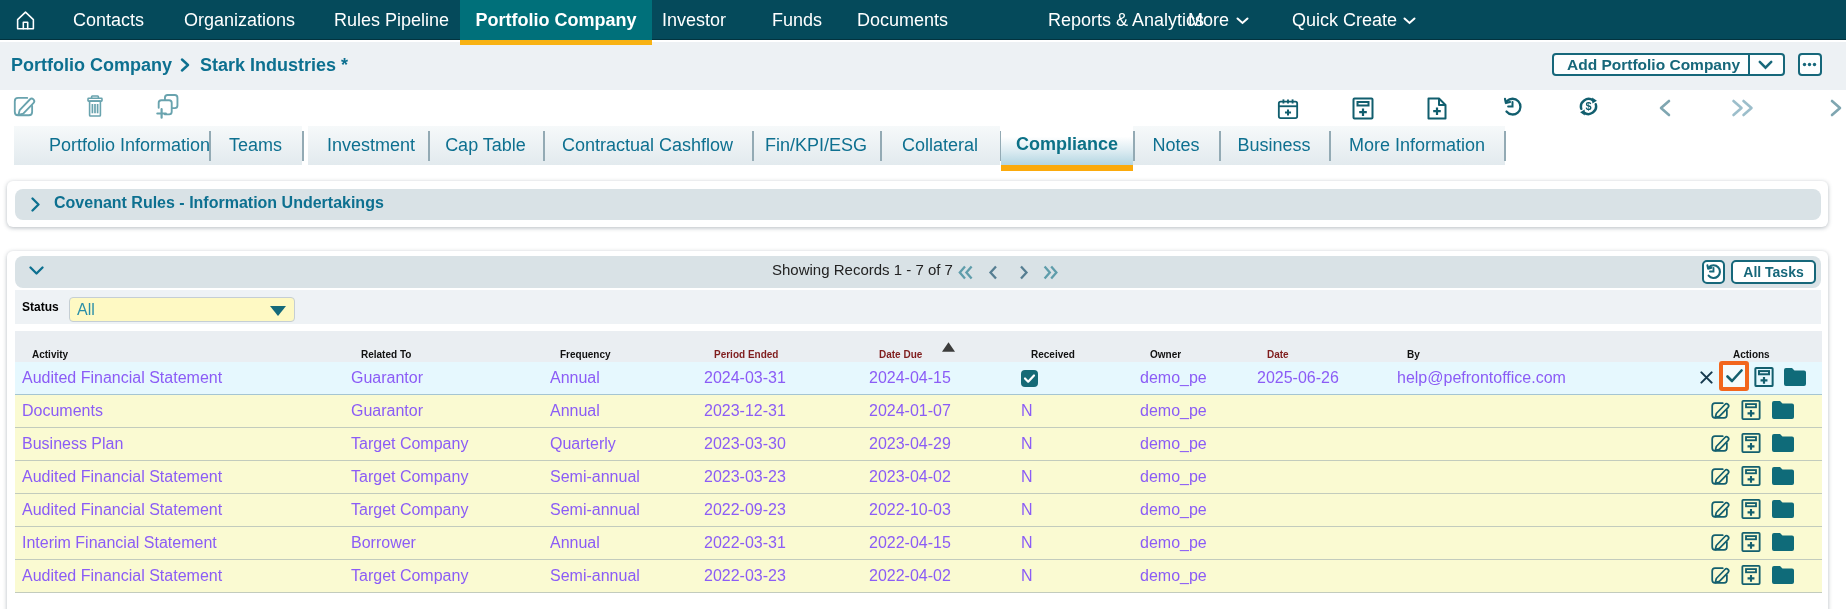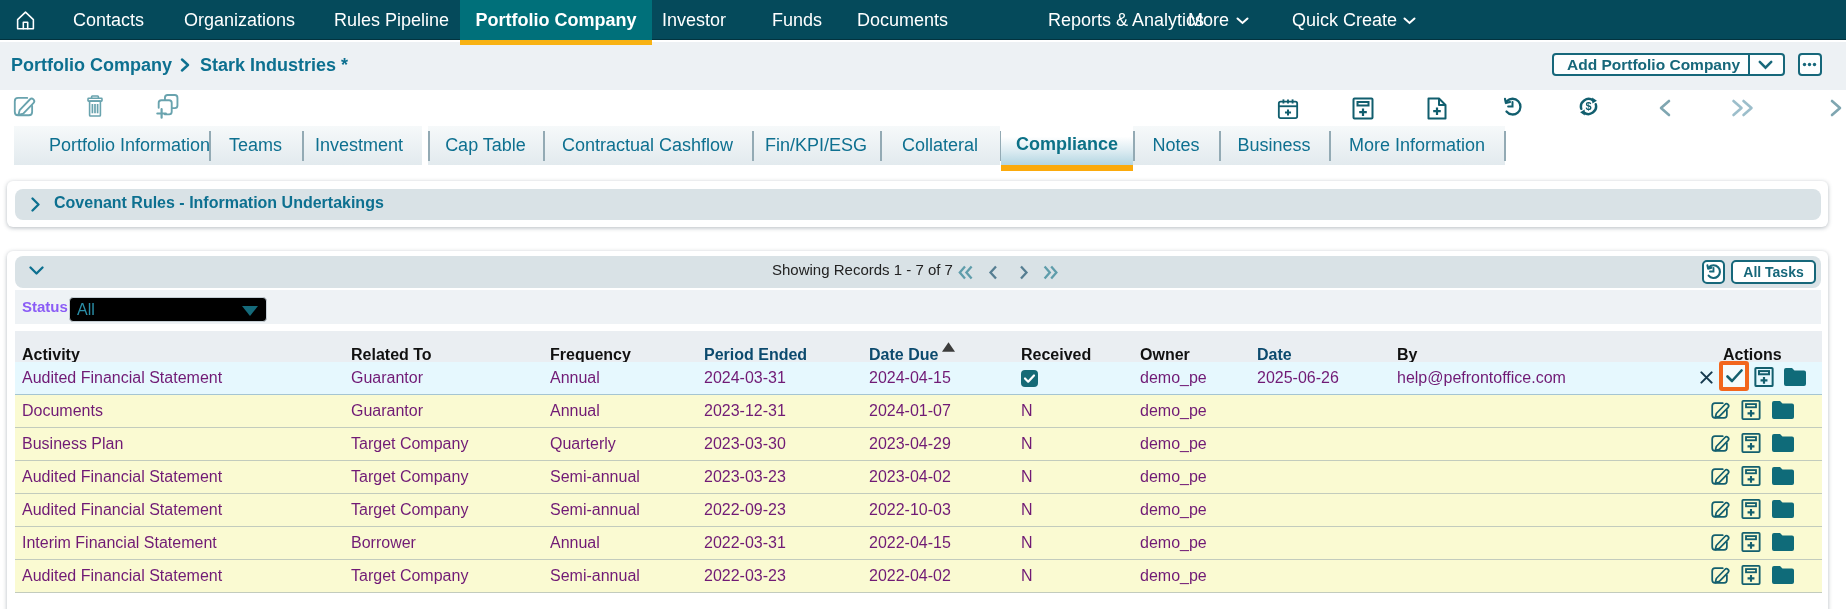--- a/index.html
+++ b/index.html
@@ -30,32 +30,32 @@
 #tabactive { position:absolute; left:1001px; top:4px; width:132px; height:38px; background:linear-gradient(#ffffff 25%, #ddecf2 62%, #b3d6e2 100%); text-align:center; }
 #tabactive span { display:block; line-height:35px; font-size:18px; font-weight:bold; color:#0c7187; }
 #tabunder { position:absolute; left:1001px; top:42px; width:132px; height:6px; background:#fbaa0c; }
 
 
 .card { position:absolute; background:#fff; border-radius:6px; box-shadow:0 1px 4px rgba(90,105,115,.45); }
 .graybar { position:absolute; background:#d9e2e6; border-radius:8px; }
 .paneltitle { font-size:16px; font-weight:bold; color:#0d7090; white-space:nowrap; }
 
 #statusrow { position:absolute; left:15px; top:290px; width:1806px; height:34px; background:#eef2f5; }
-#statuslbl { position:absolute; left:7px; top:0; height:34px; line-height:34px; font-weight:bold; font-size:15px; color:#8b5cf6; }
-#statusdd { position:absolute; left:54px; top:7px; width:198px; height:25px; background:#000000; border:1px solid #c5ced4; border-radius:4px; }
+#statuslbl { position:absolute; left:7px; top:0; height:34px; line-height:34px; font-weight:bold; font-size:12px; color:#000000; }
+#statusdd { position:absolute; left:54px; top:7px; width:226px; height:25px; background:#fef9c3; border:1px solid #c5ced4; border-radius:4px; }
 #statusdd .val { position:absolute; left:7px; top:0; height:23px; line-height:23px; font-size:16px; color:#2b8fa8; }
 #statusdd .tri2 { position:absolute; right:8px; top:8px; width:0; height:0; border-left:8px solid transparent; border-right:8px solid transparent; border-top:10px solid #156a7a; }
 
 
 #thead { position:absolute; left:15px; top:331px; width:1807px; height:31px; background:#eaeef2; }
-.th { position:absolute; top:8px; height:31px; line-height:31px; font-size:16px; font-weight:bold; color:#111; white-space:nowrap; }
-.th.teal { color:#0c4a6e; }
+.th { position:absolute; top:8px; height:31px; line-height:31px; font-size:10px; font-weight:bold; color:#111; white-space:nowrap;margin-left:10px; }
+.th.teal { color:#7f1d1d; }
 .row { position:absolute; left:15px; width:1807px; height:33px; }
 .row .inner { position:absolute; left:0; top:0; width:1807px; height:33px; }
-.cell { position:absolute; top:0; height:31.5px; line-height:31.5px; font-size:16px; color:#701a75; white-space:nowrap; }
+.cell { position:absolute; top:0; height:31.5px; line-height:31.5px; font-size:16px; color:#8b5cf6; white-space:nowrap; }
 .yellow .inner { background:#fafad2; border-bottom:1.5px solid #c2cbbd; }
 .blue .inner { background:#e6f8fe; border-bottom:1.5px solid #a5c5d2; }
 
 svg { display:block; }
 </style>
 </head>
 <body>
 <div id="page">
 
   <div id="nav">
@@ -160,21 +160,21 @@
       <path d="M2.5 2 L10.5 9 L2.5 16"></path>
       <path d="M12.5 2 L20.5 9 L12.5 16"></path>
     </svg>
   <svg class="abs" style="left:1830px;top:99px" width="13" height="18" viewBox="0 0 13 18" fill="none" stroke="#7fa6b1" stroke-width="2.6" stroke-linecap="round" stroke-linejoin="round">
       <path d="M2 2 L10 9 L2 16"></path>
     </svg>
 
   <div id="tabrow">
     <div class="tab" style="left:14px;width:231px">Portfolio Information</div>
     <div class="tab" style="left:209px;width:93px">Teams</div>
-    <div class="tab" style="left:296px;width:126px">Investment</div>
+    <div class="tab" style="left:308px;width:126px">Investment</div>
     <div class="tab" style="left:428px;width:115px">Cap Table</div>
     <div class="tab" style="left:543px;width:209px">Contractual Cashflow</div>
     <div class="tab" style="left:880px;width:120px">Collateral</div>
     <div class="tab" style="left:752px;width:128px">Fin/KPI/ESG</div>
     <div class="tab" style="left:1133px;width:86px">Notes</div>
     <div class="tab" style="left:1219px;width:110px">Business</div>
     <div class="tab" style="left:1329px;width:176px">More Information</div>
     <div class="tsep" style="left:209px"></div>
     <div class="tsep" style="left:302px"></div>
     <div class="tsep" style="left:428px"></div>

